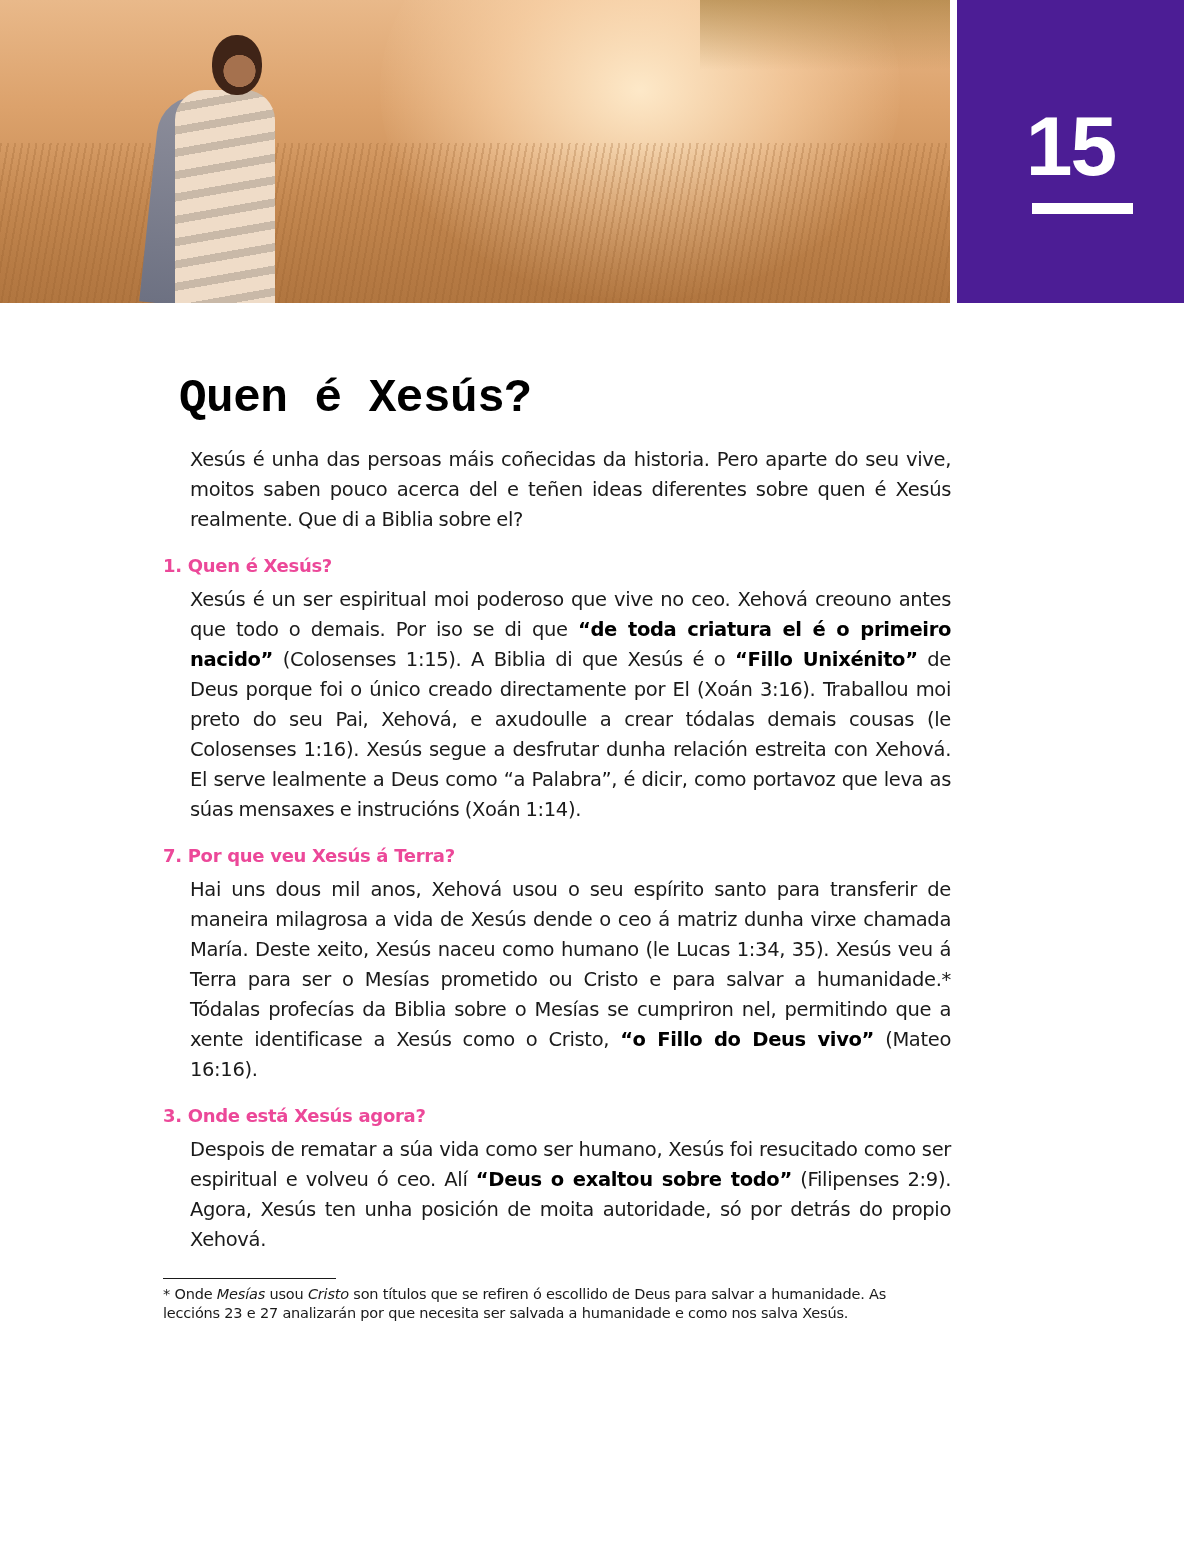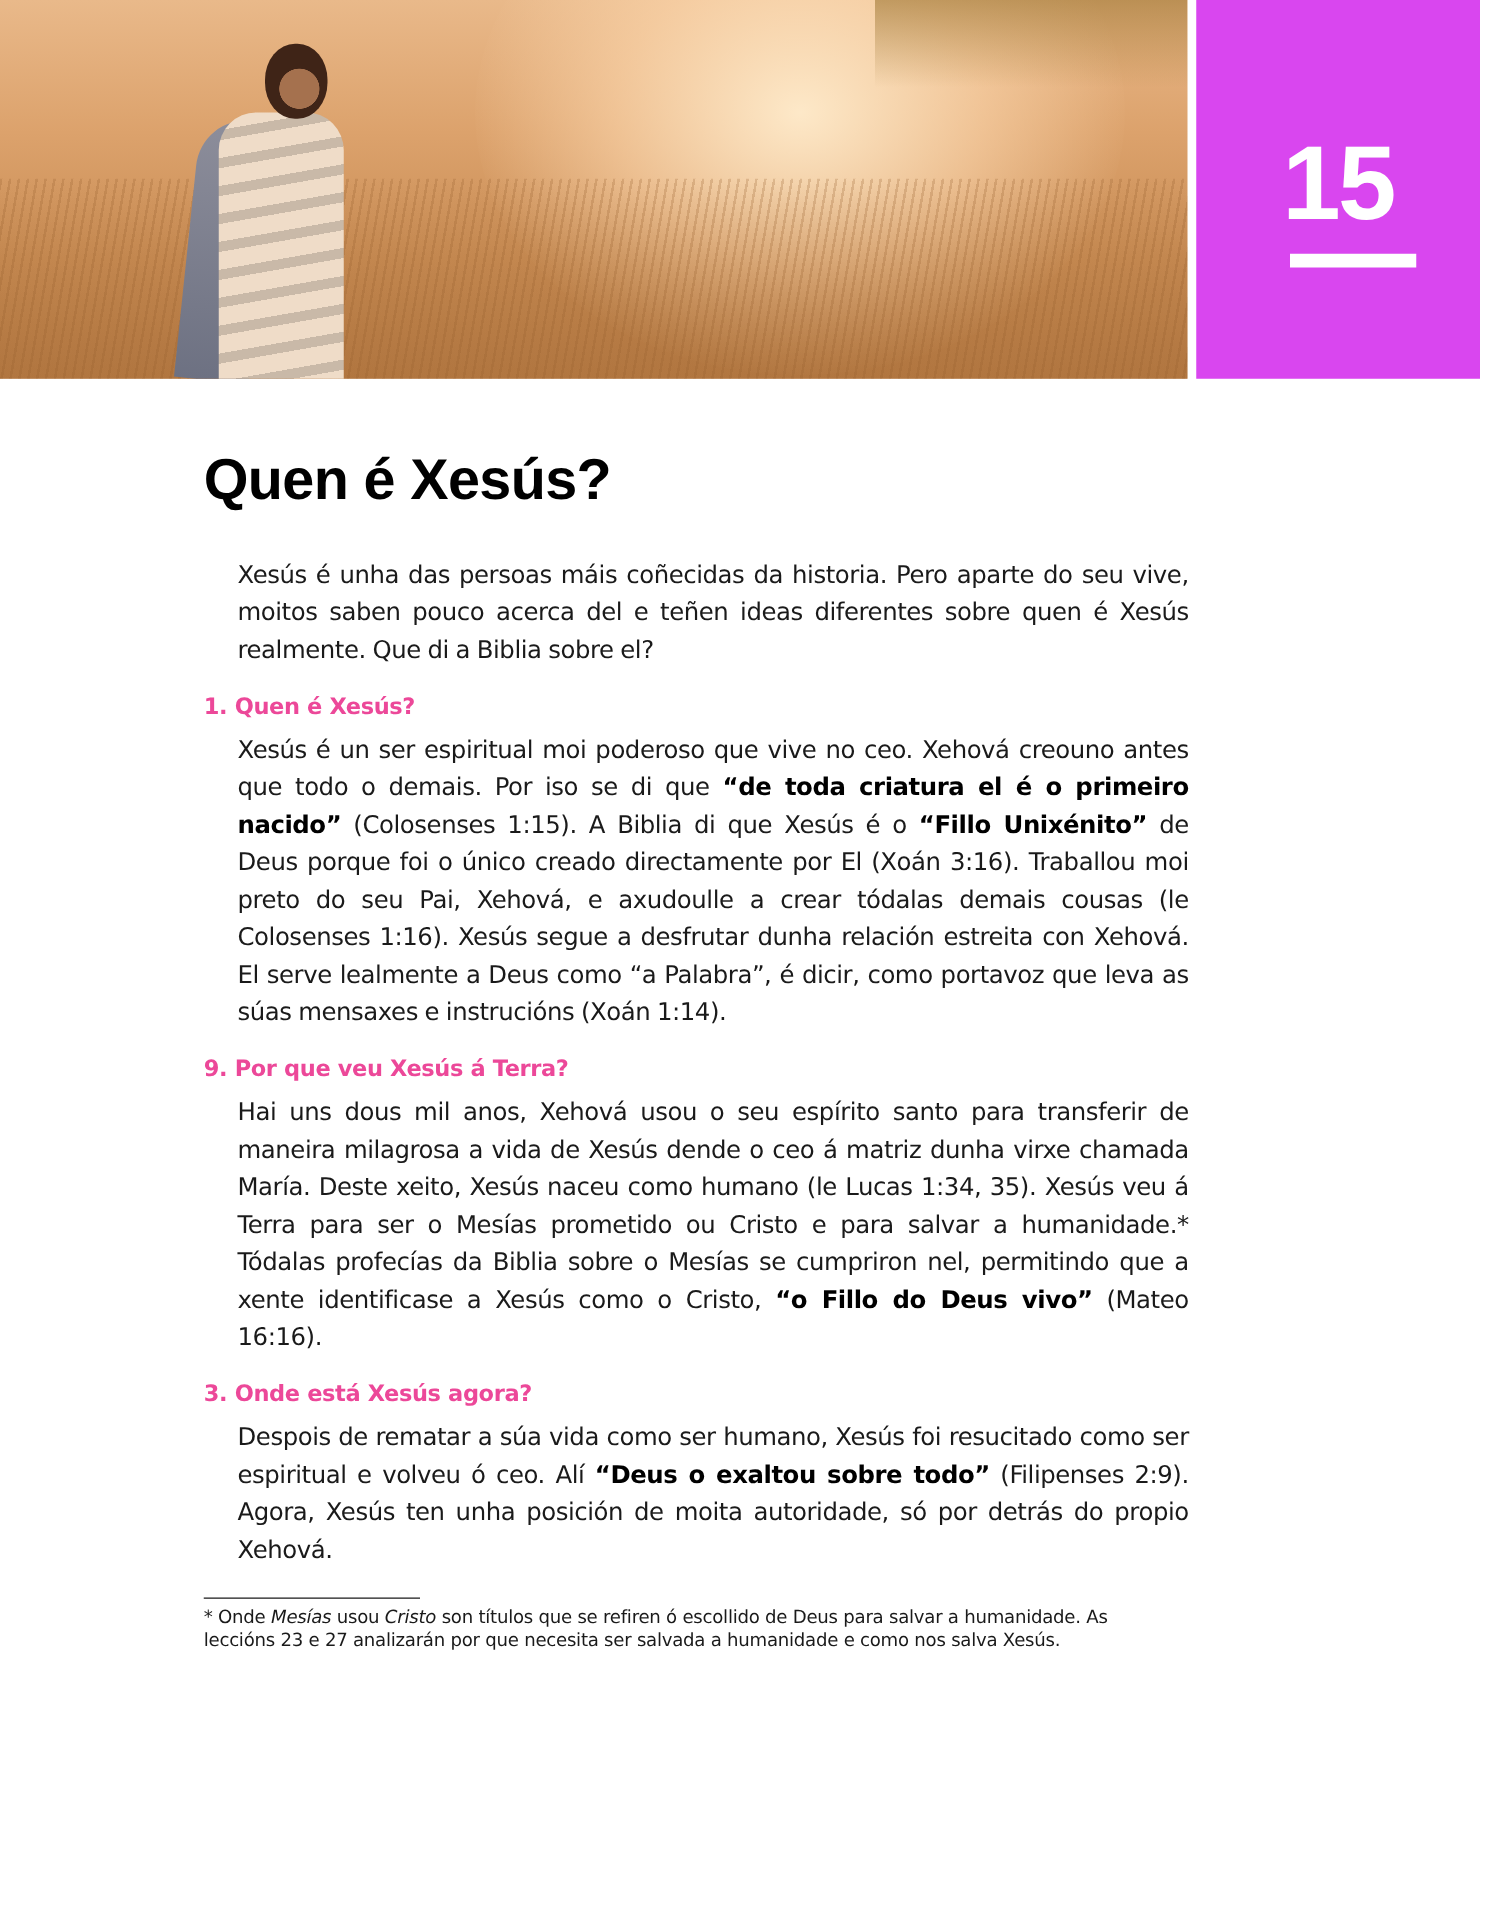--- a/index.html
+++ b/index.html
@@ -17,28 +17,28 @@
                    background: repeating-linear-gradient(100deg, rgba(150,95,45,0.25) 0 2px, rgba(220,170,110,0.0) 2px 7px),
                                linear-gradient(180deg, rgba(190,130,70,0) 0%, rgba(170,110,55,0.55) 100%); }
     .hero .figure-cloak { position: absolute; left: 150px; top: 95px; width: 60px; height: 210px; border-radius: 40px 10px 0 0;
                           background: linear-gradient(180deg, #8d8e9b, #6d7182); transform: rotate(6deg); }
     .hero .figure-robe { position: absolute; left: 175px; top: 90px; width: 100px; height: 215px; border-radius: 30px 30px 0 0;
                          background: repeating-linear-gradient(170deg, #efdcc8 0 14px, #c9b9a8 14px 22px); }
     .hero .figure-head { position: absolute; left: 212px; top: 35px; width: 50px; height: 60px; border-radius: 48%;
                          background: radial-gradient(circle at 55% 60%, #a5714e 0 35%, #3f2417 36% 100%); }
 
     
-    .chapter-tab { position: absolute; left: 957px; top: 0; width: 227px; height: 303px; background: #d946ef; }
+    .chapter-tab { position: absolute; left: 957px; top: 0; width: 227px; height: 303px; background: #4c1d95; }
     .chapter-num { position: absolute; left: 0; right: 0; top: 98px; text-align: center; color: #ffffff;
                    font-family: "Liberation Sans", sans-serif; font-weight: bold; font-size: 84px; line-height: 96px;
                    letter-spacing: -2px; }
     .chapter-underline { position: absolute; left: 75px; top: 203px; width: 101px; height: 11px; background: #ffffff; }
 
     
-    .page-title { position: absolute; left: 163px; top: 355px; margin: 0; font-family: Liberation Sans, sans-serif;
+    .page-title { position: absolute; left: 163px; top: 355px; margin: 16px; font-family: Liberation Mono, monospace;
                   font-weight: bold; font-size: 46px; line-height: 56px; color: #000000; letter-spacing: -0.5px; }
 
     
     .content { position: absolute; left: 163px; top: 445px; width: 788px; }
     .para { margin: 0 0 0 27px; font-family: "DejaVu Sans", sans-serif; font-size: 19.5px; line-height: 30px;
             text-align: justify; color: #1a1a1a; letter-spacing: -0.35px; word-spacing: -0.5px; }
     .para b { font-weight: bold; color: #000; }
     .question { margin: 18px 0 6px 0; font-family: "DejaVu Sans", sans-serif; font-weight: bold; font-size: 18px;
                 line-height: 26px; color: #ec4899; letter-spacing: -0.3px; }
     .intro { margin-bottom: 0; }
@@ -66,21 +66,21 @@
 </div>
 
 <h1 class="page-title">Quen é Xesús?</h1>
 
 <div class="content">
   <p class="para intro">Xesús é unha das persoas máis coñecidas da historia. Pero aparte do seu vive, moitos saben pouco acerca del e teñen ideas diferentes sobre quen é Xesús realmente. Que di a Biblia sobre el?</p>
 
   <h2 class="question">1. Quen é Xesús?</h2>
   <p class="para"><span>Xesús é un ser espiritual moi poderoso que vive no ceo. Xehová creouno antes que todo o demais. Por iso se di que </span><b>“de toda criatura el é o primeiro nacido”</b><span> (Colosenses 1:15). A Biblia di que Xesús é o </span><b>“Fillo Unixénito”</b><span> de Deus porque foi o único creado directamente por El (Xoán 3:16). Traballou moi preto do seu Pai, Xehová, e axudoulle a crear tódalas demais cousas (le Colosenses 1:16). Xesús segue a desfrutar dunha relación estreita con Xehová. El serve lealmente a Deus como “a Palabra”, é dicir, como portavoz que leva as súas mensaxes e instrucións (Xoán 1:14).</span></p>
 
-  <h2 class="question">9. Por que veu Xesús á Terra?</h2>
+  <h2 class="question">7. Por que veu Xesús á Terra?</h2>
   <p class="para"><span>Hai uns dous mil anos, Xehová usou o seu espírito santo para transferir de maneira milagrosa a vida de Xesús dende o ceo á matriz dunha virxe chamada María. Deste xeito, Xesús naceu como humano (le Lucas 1:34, 35). Xesús veu á Terra para ser o Mesías prometido ou Cristo e para salvar a humanidade.* Tódalas profecías da Biblia sobre o Mesías se cumpriron nel, permitindo que a xente identificase a Xesús como o Cristo, </span><b>“o Fillo do Deus vivo”</b><span> (Mateo 16:16).</span></p>
 
   <h2 class="question">3. Onde está Xesús agora?</h2>
   <p class="para"><span>Despois de rematar a súa vida como ser humano, Xesús foi resucitado como ser espiritual e volveu ó ceo. Alí </span><b>“Deus o exaltou sobre todo”</b><span> (Filipenses 2:9). Agora, Xesús ten unha posición de moita autoridade, só por detrás do propio Xehová.</span></p>
 </div>
 
 <div class="fn-rule"></div>
 <p class="footnote"><span>* Onde </span><i>Mesías</i><span> usou </span><i>Cristo</i><span> son títulos que se refiren ó escollido de Deus para salvar a humanidade. As leccións 23 e 27 analizarán por que necesita ser salvada a humanidade e como nos salva Xesús.</span></p>
 
 </body></html>

